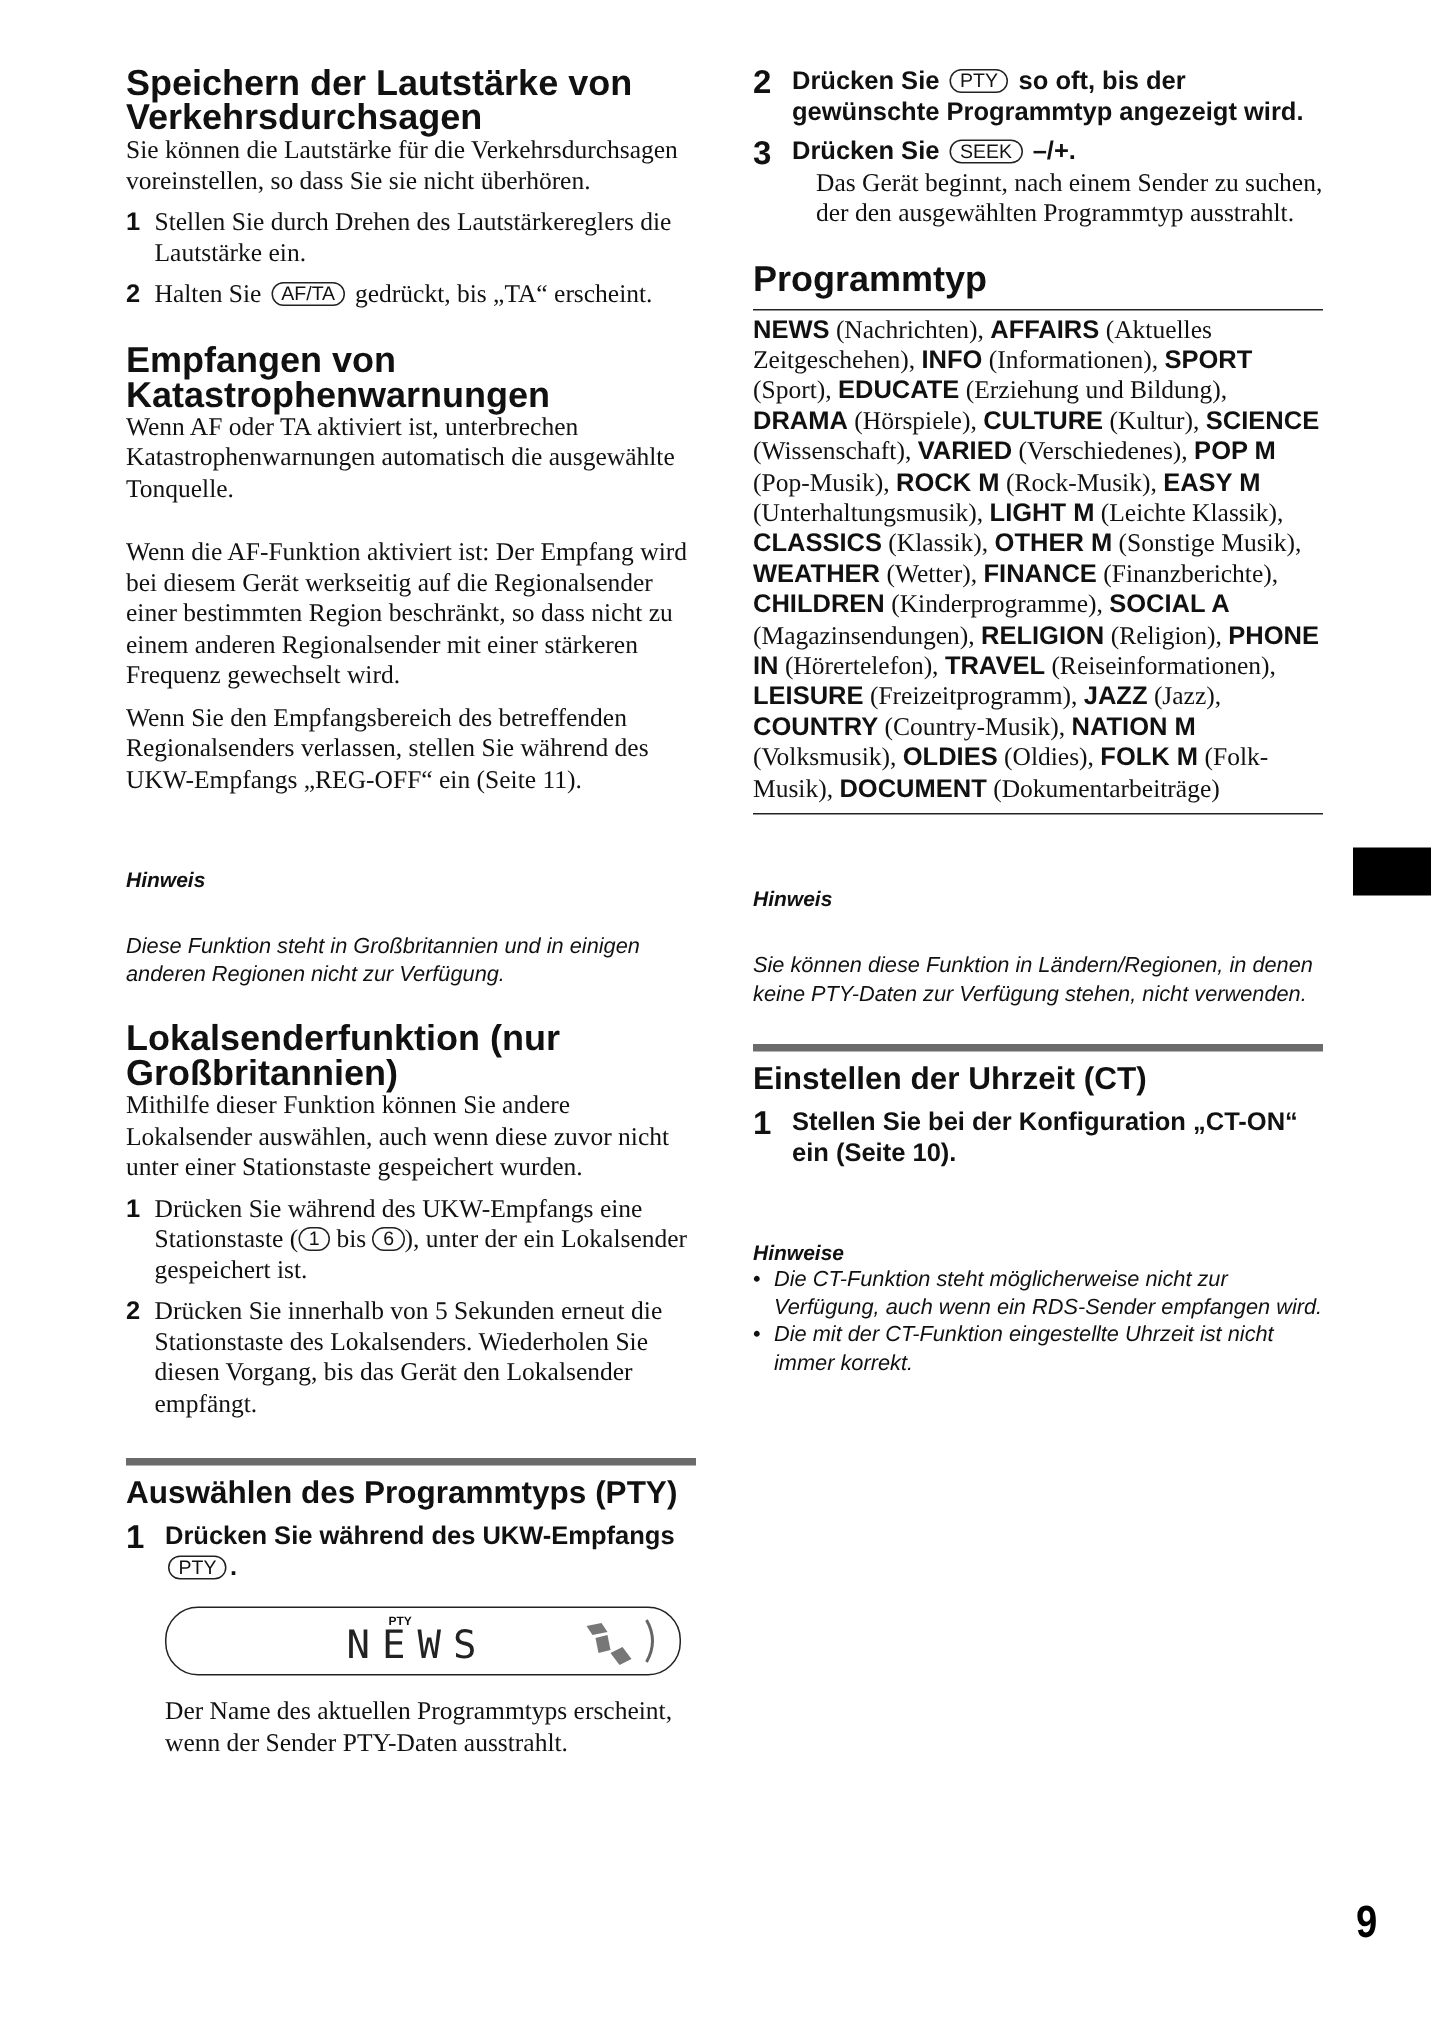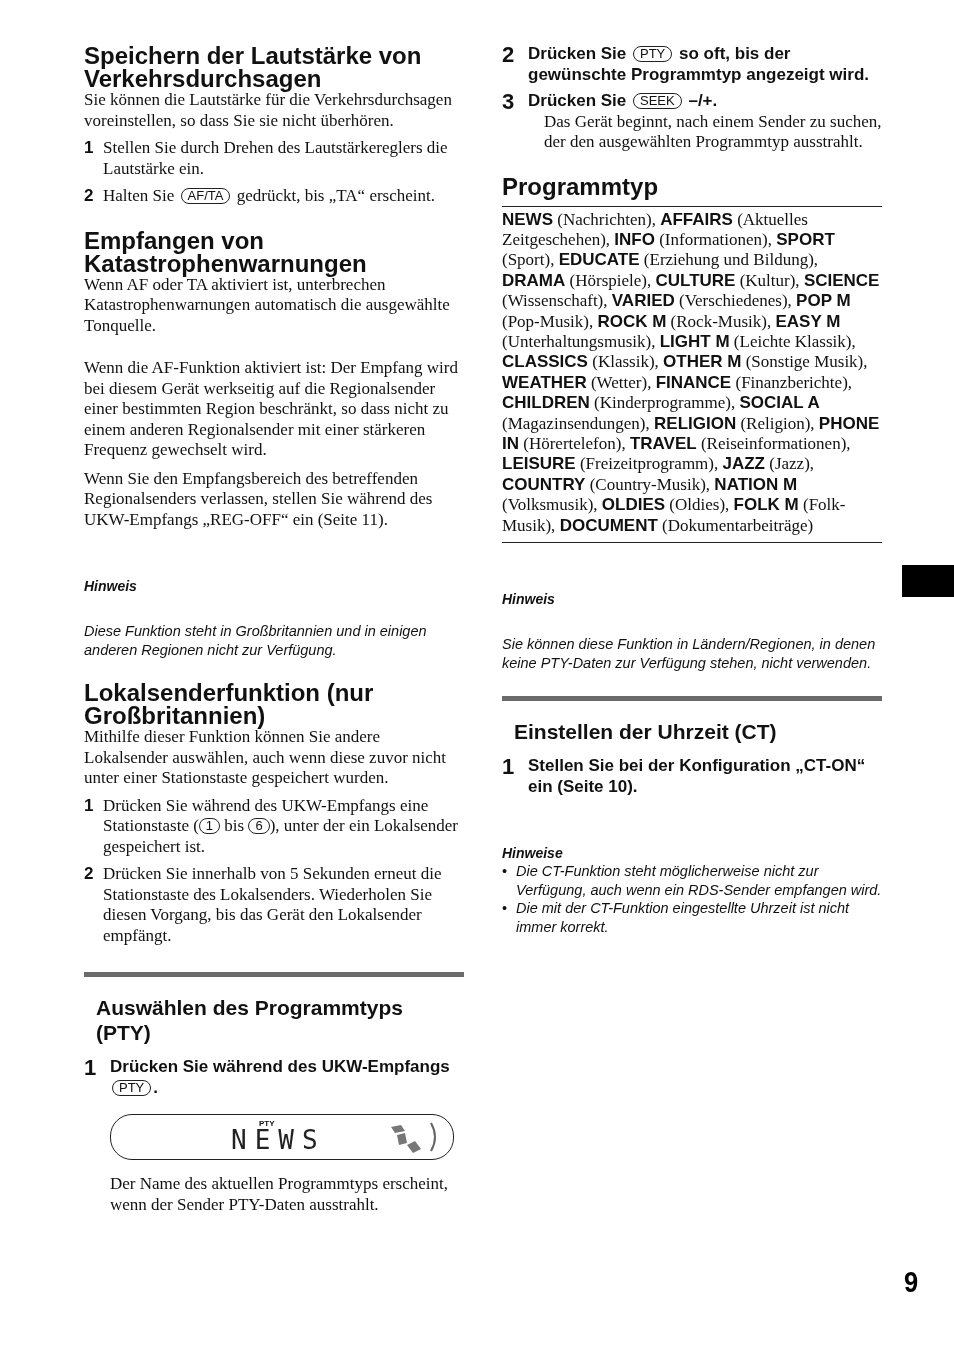--- a/index.html
+++ b/index.html
@@ -2,21 +2,21 @@
 <html><head>
 <meta charset="utf-8">
 <style>
   html, body { margin: 0; padding: 0; background: #ffffff; }
   body { width: 954px; height: 1352px; position: relative; overflow: hidden; color: #111; }
   .col { position: absolute; top: 44px; }
   .col-left { left: 84px; width: 380px; }
   .col-right { left: 502px; width: 380px; }
   .serif { font-family: "Liberation Serif", serif; font-size: 17px; line-height: 20.5px; }
   h3 { font-family: "Liberation Sans", sans-serif; font-weight: bold; font-size: 24px; line-height: 23px; margin: 0; color: #111; }
-  h2 { font-family: "Liberation Sans", sans-serif; font-weight: bold; font-size: 21px; line-height: 25px; margin: 12px; color: #111; }
+  h2 { font-family: "Liberation Sans", sans-serif; font-weight: bold; font-size: 21px; line-height: 25px; margin: 0; color: #111; }
   p { margin: 0; }
   .step { display: flex; margin-top: 7px; }
   .step .num { font-family: "Liberation Sans", sans-serif; font-weight: bold; font-size: 17px; width: 19px; flex: none; line-height: 20.5px; }
   .step .body { flex: 1; }
   .bstep { display: flex; margin-top: 6px; }
   .bstep .num { font-family: "Liberation Sans", sans-serif; font-weight: bold; font-size: 22px; width: 26px; flex: none; line-height: 21px; }
   .bstep .body { flex: 1; font-family: "Liberation Sans", sans-serif; font-weight: bold; font-size: 17px; line-height: 20.5px; }
   .key { display: inline-block; font-family: "Liberation Sans", sans-serif; font-weight: normal; font-size: 13px; line-height: 14px; border: 1px solid #222; border-radius: 8px; padding: 0 6px; margin: 0 2px; vertical-align: 1px; }
   .key-circ { display: inline-block; font-family: "Liberation Sans", sans-serif; font-size: 13px; line-height: 14px; border: 1px solid #222; border-radius: 9px; padding: 0 6px; vertical-align: 1px; }
   .note-title { font-family: "Liberation Sans", sans-serif; font-weight: bold; font-style: italic; font-size: 14px; line-height: 17px; margin-top: 40px; }

